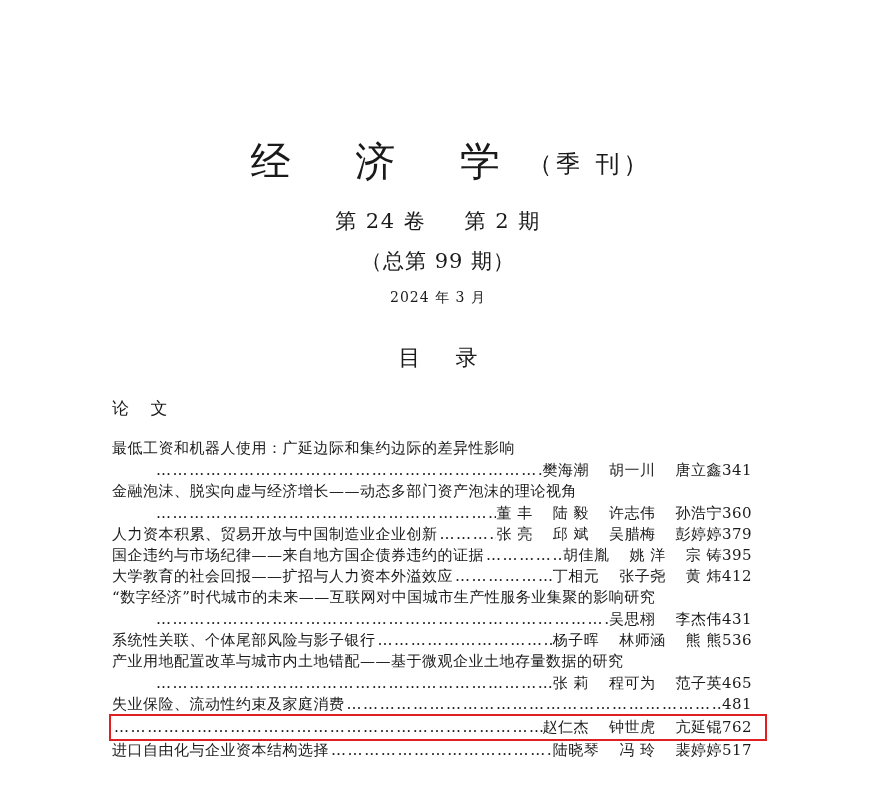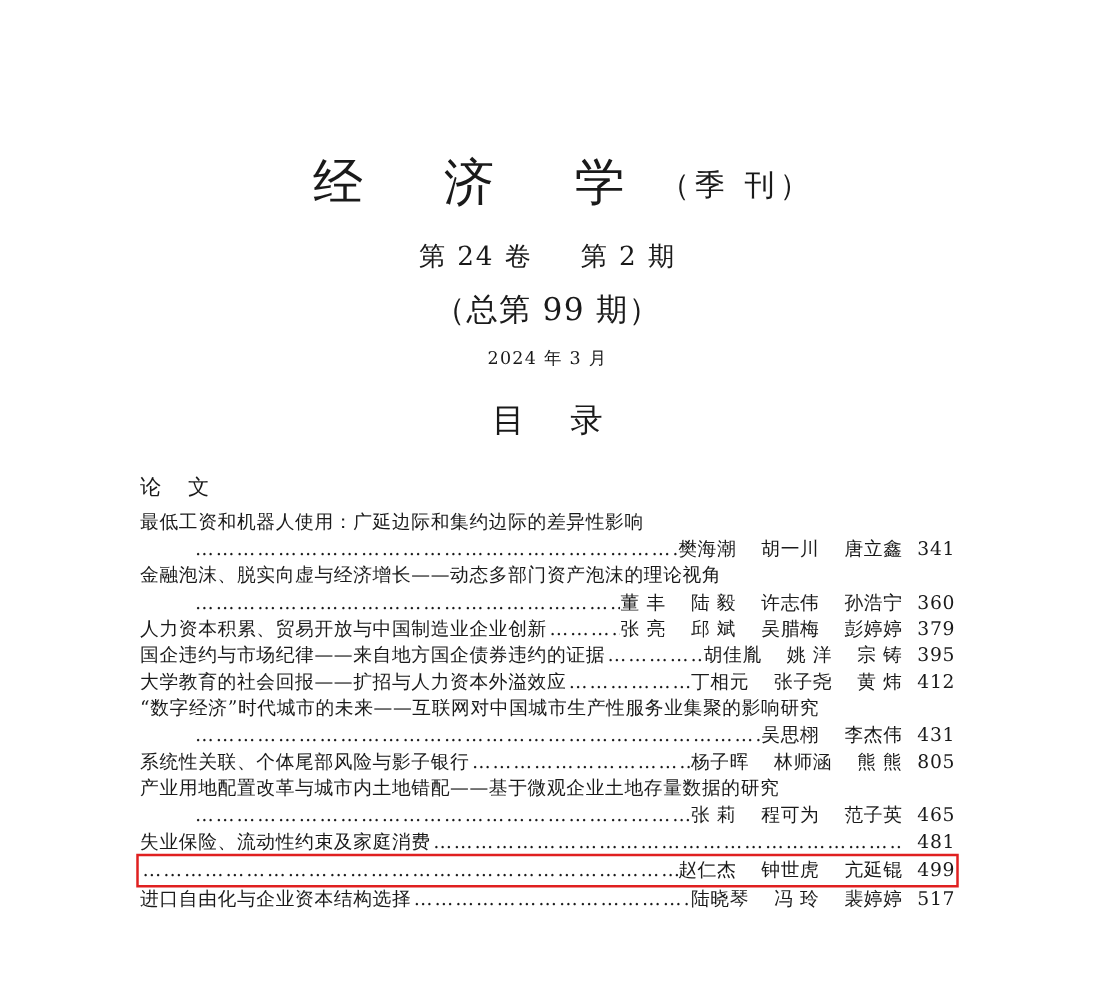--- a/index.html
+++ b/index.html
@@ -12,21 +12,21 @@
     background: #ffffff;
     font-family: "DejaVu Serif", "Liberation Serif", serif;
     color: #1a1a1a;
     overflow: hidden;
   }
   .page {
     position: relative;
     width: 876px;
     height: 790px;
     box-sizing: border-box;
-    padding: 0 112px;
+    padding: 16px 112px;
   }
   
   .masthead {
     text-align: center;
     padding-top: 118px;
   }
   .journal-title-line {
     display: flex;
     justify-content: center;
     align-items: baseline;
@@ -49,44 +49,44 @@
     margin-top: 18px;
     font-size: 21px;
     letter-spacing: 1.5px;
   }
   .volume-line .gap {
     display: inline-block;
     width: 22px;
   }
   .serial-line {
     margin-top: 12px;
-    font-size: 25px;
+    font-size: 21px;
     letter-spacing: 1px;
   }
   .date-line {
     margin-top: 14px;
     font-size: 14px;
     letter-spacing: 1px;
   }
   .contents-title {
-    margin-top: 23px;
-    font-size: 26px;
+    margin-top: 36px;
+    font-size: 22px;
     letter-spacing: 14px;
     text-indent: 14px;
   }
   
   .section-head {
     margin-top: 24px;
     font-size: 17px;
     letter-spacing: 8px;
     font-weight: 400;
   }
   
   .toc {
-    margin-top: 6px;
+    margin-top: 18px;
     font-size: 15px;
     line-height: 1.0;
   }
   .entry {
     position: relative;
     padding: 3px 0 3px 0;
   }
   .entry.highlighted {
     outline: 2px solid #e02020;
     outline-offset: 1px;
@@ -120,21 +120,20 @@
   .authors .au {
     display: inline-block;
     margin-left: 20px;
   }
   .authors .au:first-child {
     margin-left: 0;
   }
   .page-num {
     flex: 0 0 auto;
     width: 42px;
-    text-align: right;
     font-family: "DejaVu Serif", "Liberation Serif", serif;
     letter-spacing: 0.5px;
   }
   .indent-wrap {
     padding-left: 42px;
   }
 </style>
 </head>
 <body>
 
@@ -210,21 +209,21 @@
           <span class="leader">……………………………………………………………………………………………………………………</span>
           <span class="authors"><span class="au">吴思栩</span><span class="au">李杰伟</span></span>
           <span class="page-num">431</span>
         </div>
       </div>
       <div class="entry">
         <div class="entry-row">
           <span class="title-text">系统性关联、个体尾部风险与影子银行</span>
           <span class="leader">……………………………………………………………………………………………………………………</span>
           <span class="authors"><span class="au">杨子晖</span><span class="au">林师涵</span><span class="au">熊 熊</span></span>
-          <span class="page-num">805</span>
+          <span class="page-num">536</span>
         </div>
       </div>
       <div class="entry">
         <div class="entry-row">
           <span class="title-text">产业用地配置改革与城市内土地错配——基于微观企业土地存量数据的研究</span>
         </div>
         <div class="entry-row second indent-wrap">
           <span class="leader">……………………………………………………………………………………………………………………</span>
           <span class="authors"><span class="au">张 莉</span><span class="au">程可为</span><span class="au">范子英</span></span>
           <span class="page-num">465</span>
@@ -234,21 +233,21 @@
         <div class="entry-row">
           <span class="title-text">失业保险、流动性约束及家庭消费</span>
           <span class="leader">……………………………………………………………………………………………………………………</span>
           <span class="page-num">481</span>
         </div>
       </div>
       <div class="entry highlighted" style="outline-color: rgb(224, 32, 32);">
         <div class="entry-row">
           <span class="leader">……………………………………………………………………………………………………………………</span>
           <span class="authors"><span class="au">赵仁杰</span><span class="au">钟世虎</span><span class="au">亢延锟</span></span>
-          <span class="page-num">499</span>
+          <span class="page-num">762</span>
         </div>
       </div>
       <div class="entry">
         <div class="entry-row">
           <span class="title-text">进口自由化与企业资本结构选择</span>
           <span class="leader">……………………………………………………………………………………………………………………</span>
           <span class="authors"><span class="au">陆晓琴</span><span class="au">冯 玲</span><span class="au">裴婷婷</span></span>
           <span class="page-num">517</span>
         </div>
       </div>

